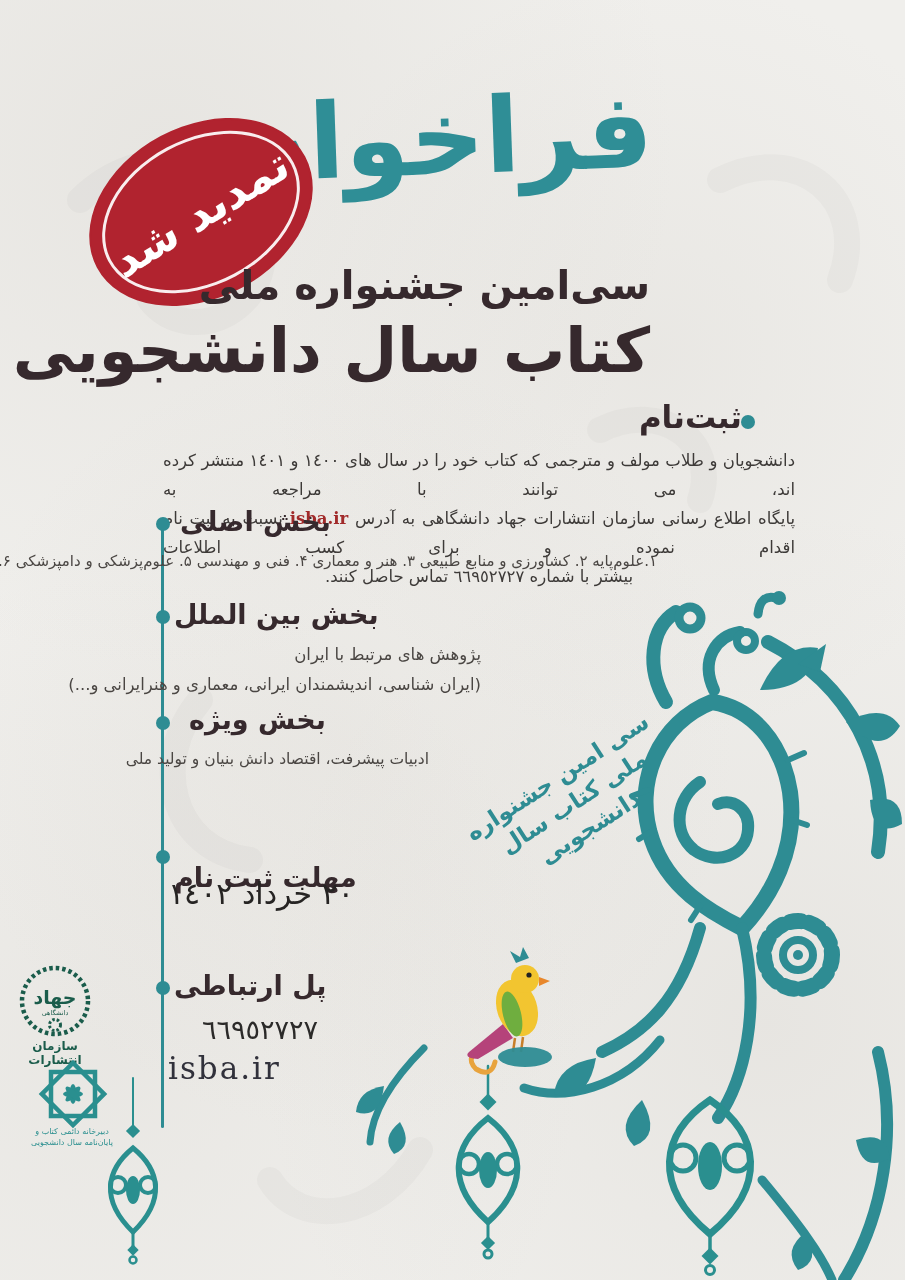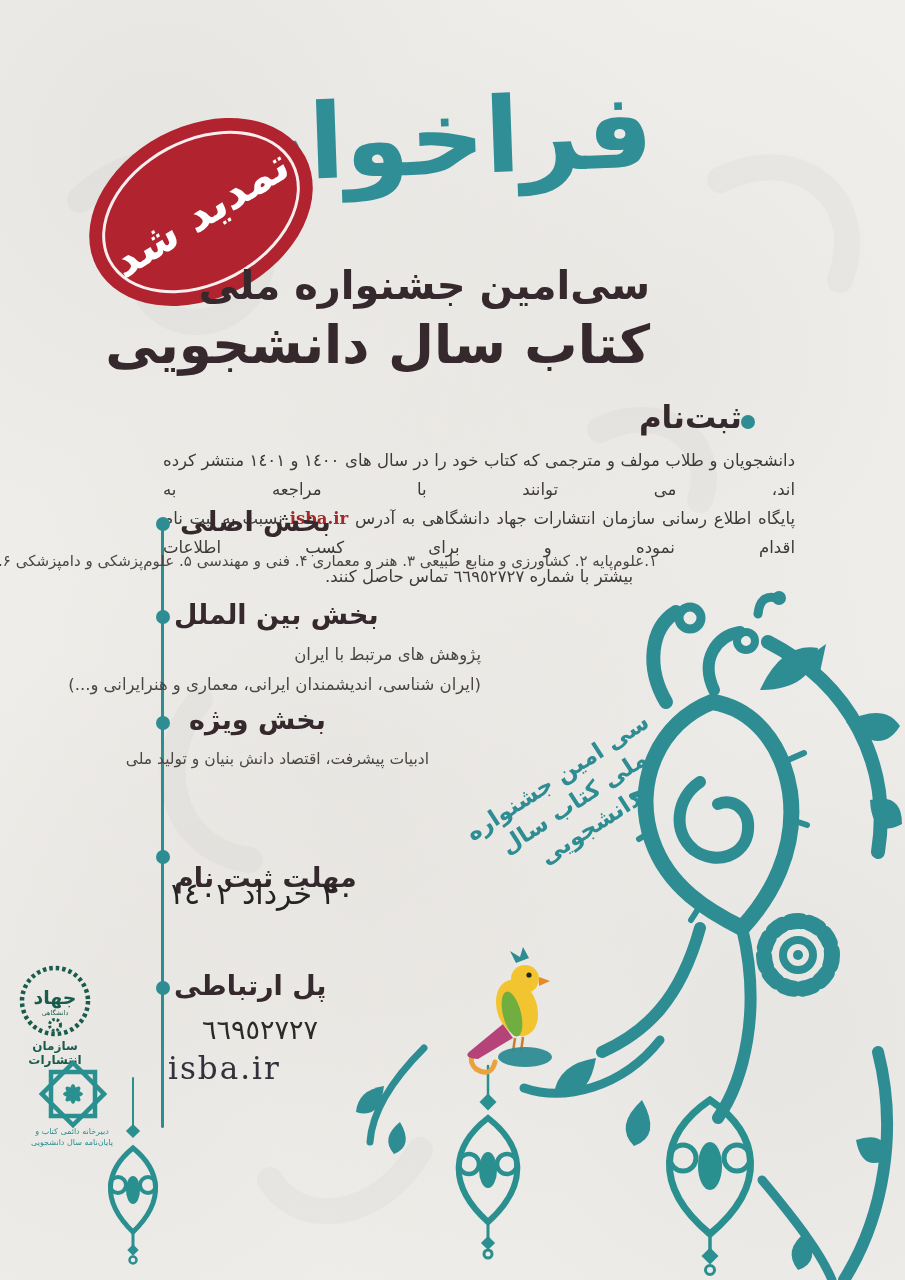--- a/index.html
+++ b/index.html
@@ -29,21 +29,21 @@
   }
   .stamp-inner{
     width:204px;height:140px;border:3px solid rgba(255,255,255,.92);border-radius:50%;
     display:flex;align-items:center;justify-content:center;
   }
   .stamp-text{
     color:#fff;font-size:44px;font-weight:bold;transform:skewX(-6deg) rotate(-4deg);
     white-space:nowrap;
   }
   .subtitle1{top:262px;right:255px;font-size:40px;font-weight:bold;color:#36292D;white-space:nowrap;}
-  .subtitle2{top:314px;right:255px;font-size:53px;font-weight:bold;color:#36292D;white-space:nowrap;}
+  .subtitle2{top:314px;right:255px;font-size:62px;font-weight:bold;color:#36292D;white-space:nowrap;}
   
   .reg-heading{top:399px;right:163px;font-size:31px;font-weight:bold;color:#36292D;white-space:nowrap;}
   .dot{width:14px;height:14px;border-radius:50%;background:#2E8C93;}
   .reg-par{
     top:446px;right:110px;width:632px;color:#3d3a38;font-size:16.5px;line-height:29px;
   }
   .reg-line{display:block;text-align:justify;text-align-last:justify;}
   .reg-line.center{text-align:center;text-align-last:center;}
   .link-red{color:#A12A2A;font-weight:bold;font-family:"DejaVu Serif",serif;}
   

